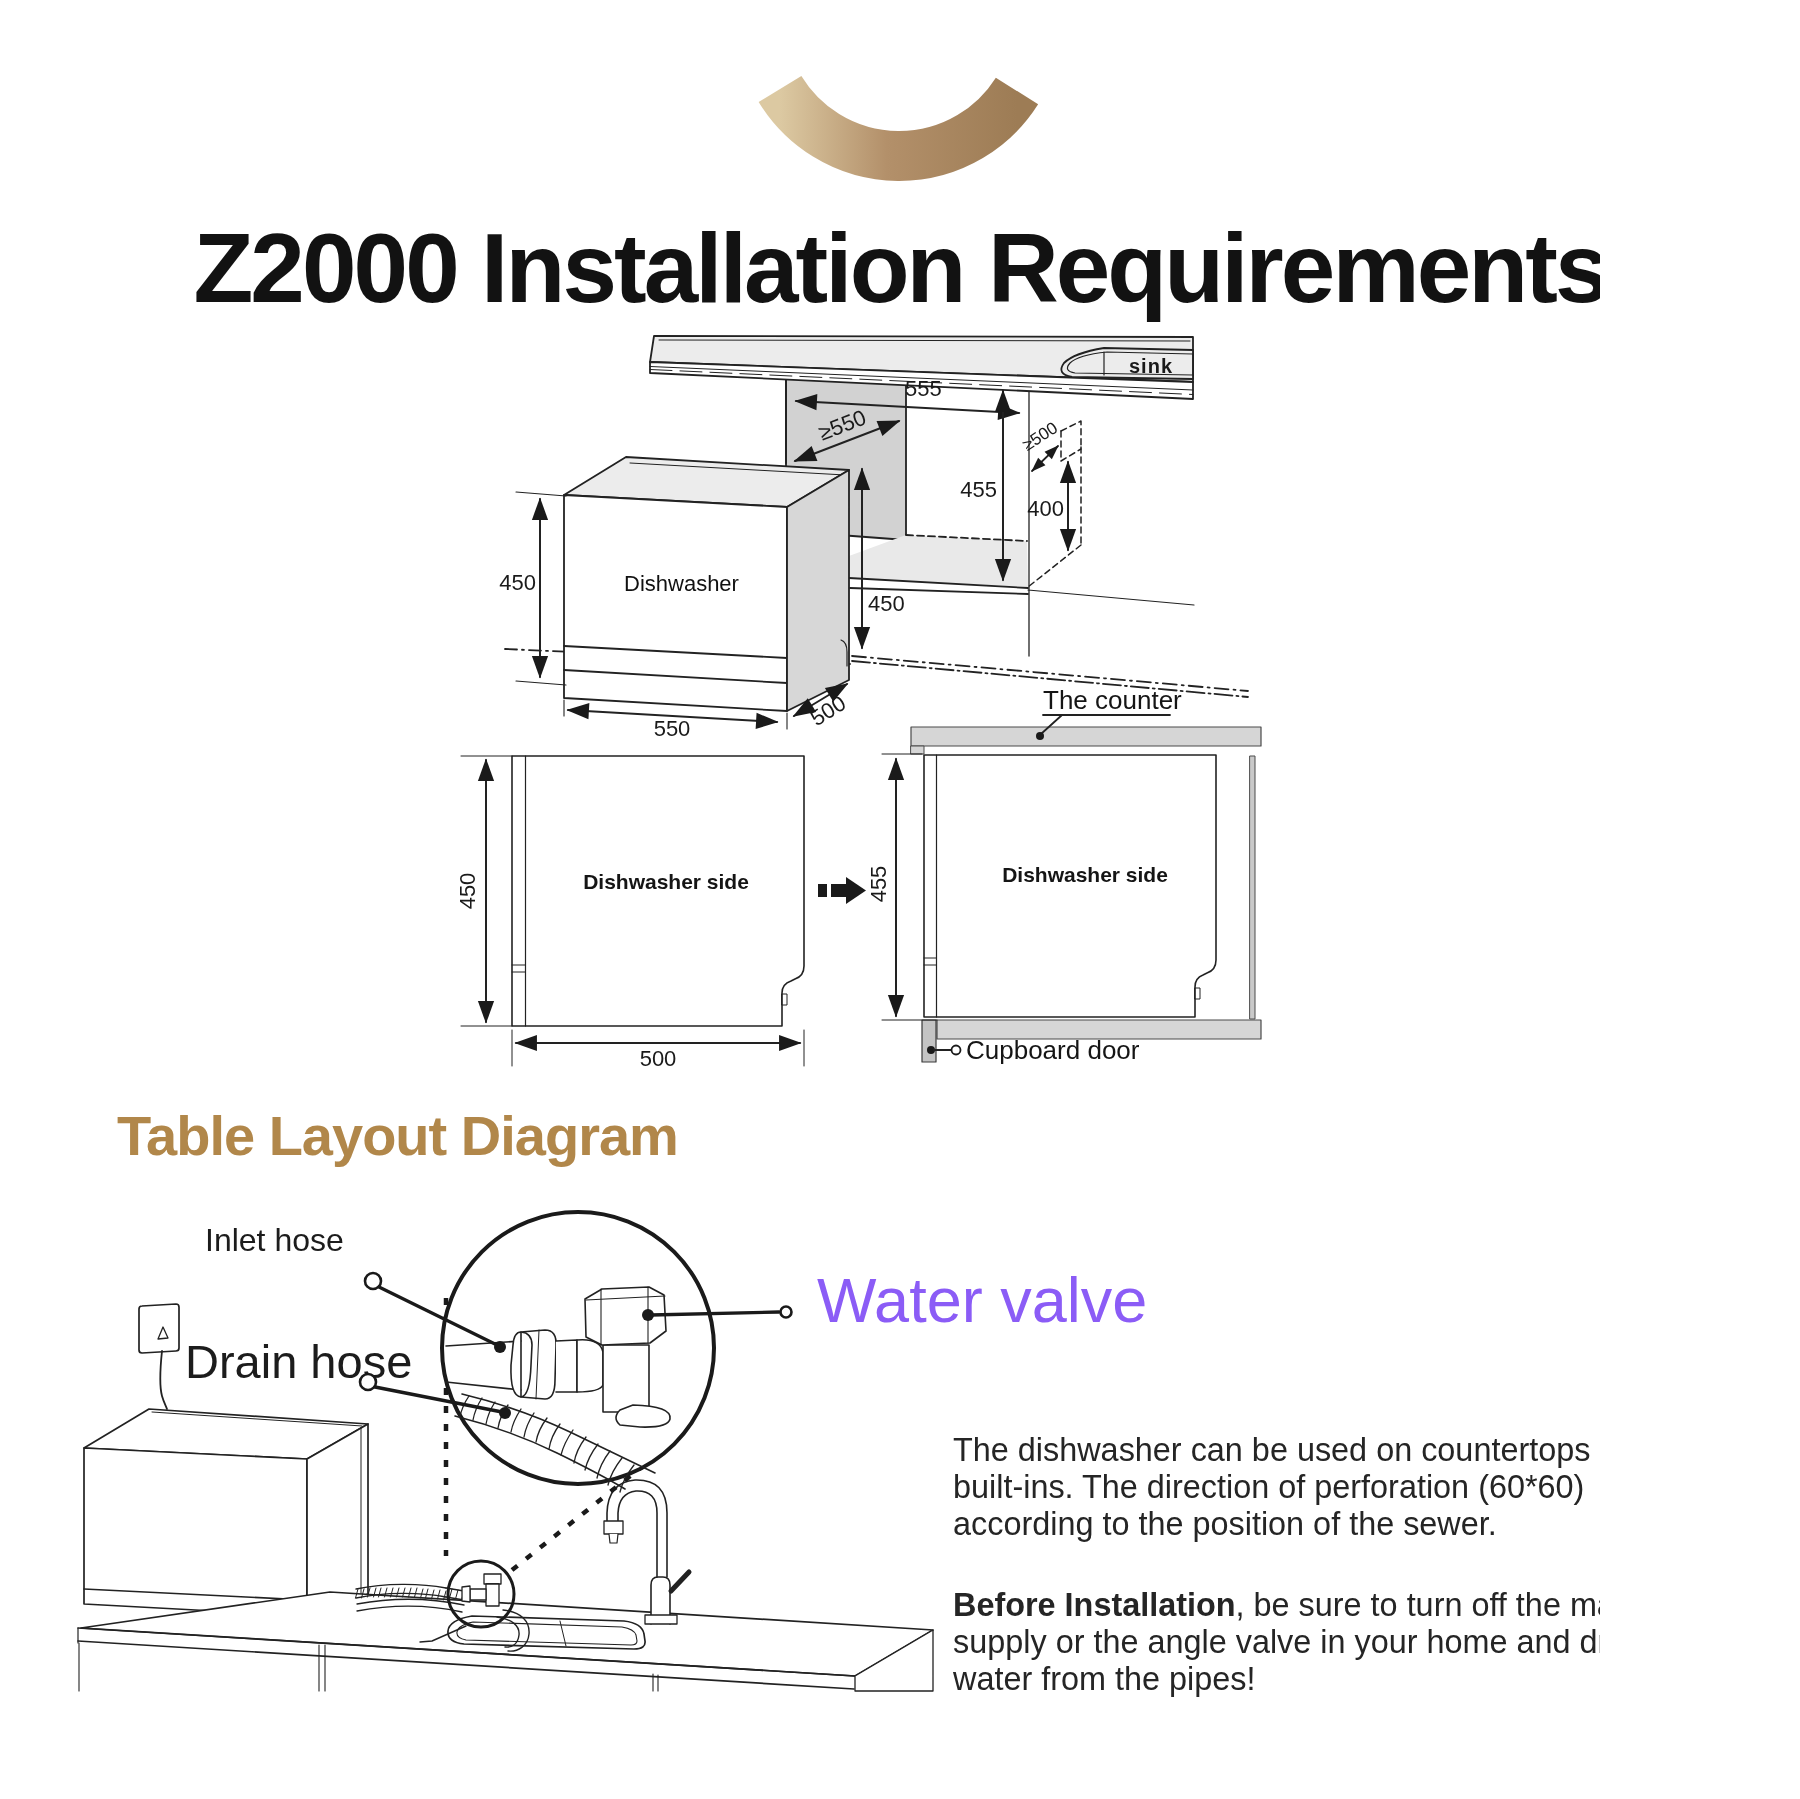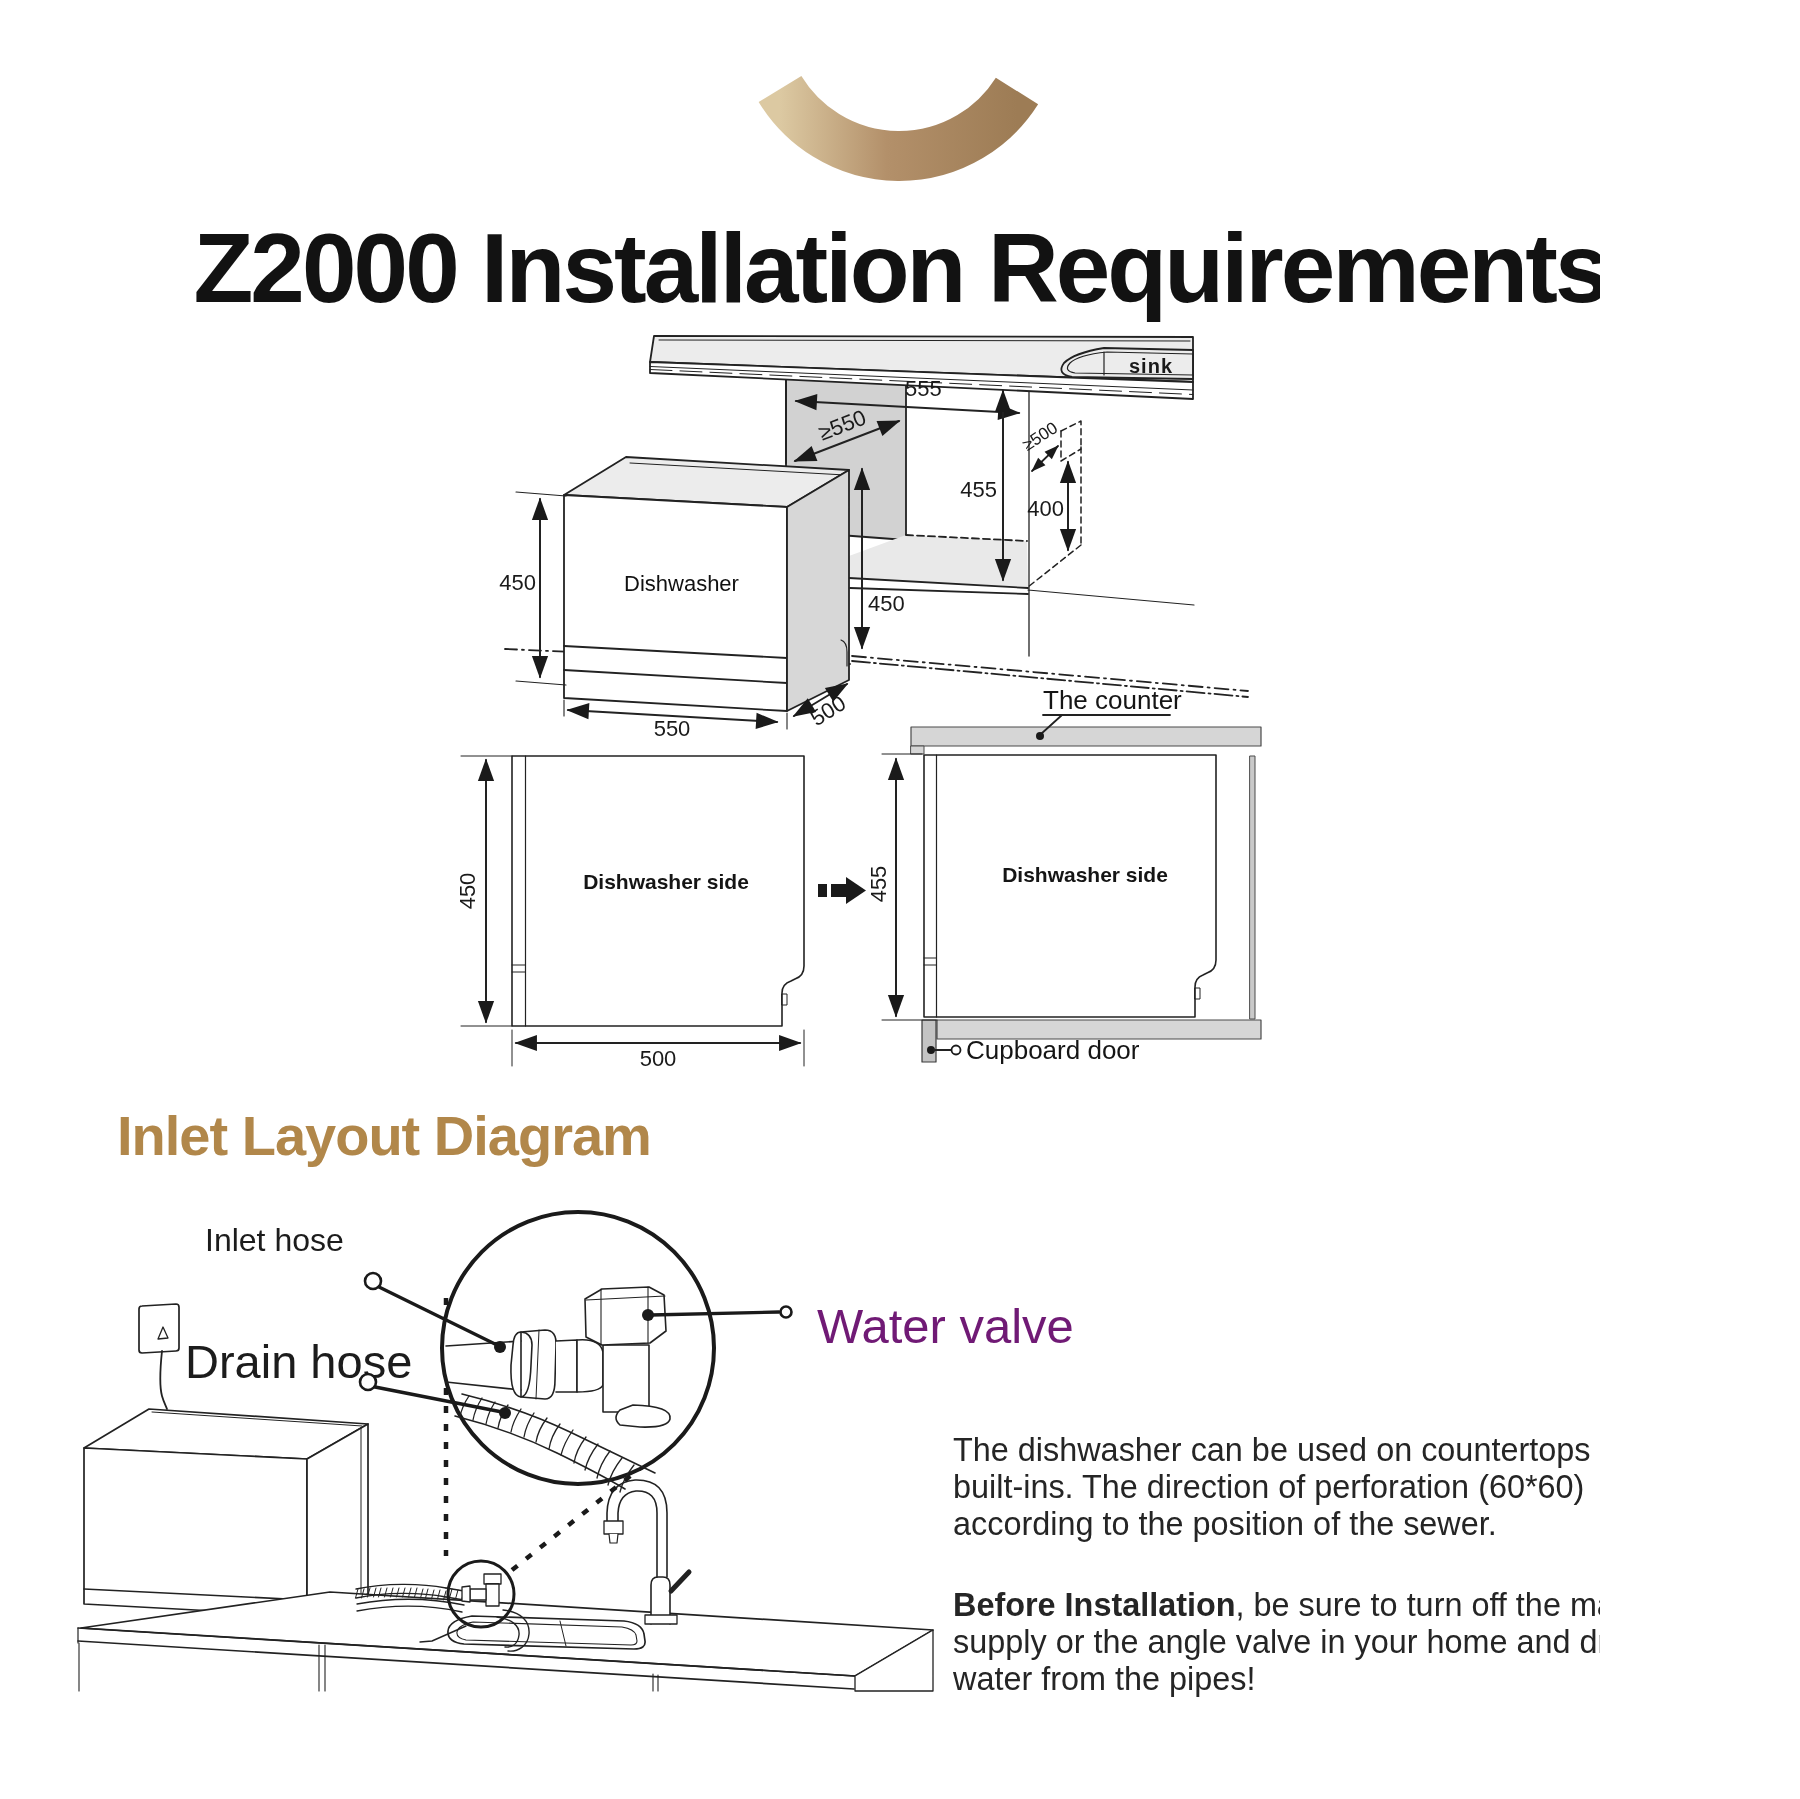--- a/index.html
+++ b/index.html
@@ -17,27 +17,27 @@
       <stop offset="0" stop-color="#dcc9a2"></stop>
       <stop offset="0.45" stop-color="#b3906a"></stop>
       <stop offset="1" stop-color="#9d7c55"></stop>
     </linearGradient>
   </defs>
   <path d="M 780,89 A 139.4,139.4 0 0 0 1017,91" fill="none" stroke="url(#gold)" stroke-width="50"></path>
 </svg>
 
 <div class="abs" id="title" style="left:0;top:212px;width:1800px;text-align:center;font-weight:bold;font-size:98px;letter-spacing:-2.9px;color:#121212;">Z2000 Installation Requirements</div>
 
-<div class="abs" style="left:117px;top:1103px;font-weight:bold;font-size:56px;letter-spacing:-1px;color:#b1874a;">Inlet Layout Diagram</div>
+<div class="abs" style="left:117px;top:1103px;font-weight:bold;font-size:56px;letter-spacing:-1px;color:#b1874a;">Table Layout Diagram</div>
 
 <div class="abs" style="left:205px;top:1222px;font-size:32px;color:#1c1c1c;">Inlet hose</div>
 
 <div class="abs" style="left:185px;top:1334px;font-size:47px;color:#1c1c1c;">Drain hose</div>
 
-<div class="abs" style="left:817px;top:1298px;font-size:49px;color:#701a75;">Water valve</div>
+<div class="abs" style="left:817px;top:1264px;font-size:63px;color:#8b5cf6;">Water valve</div>
 
 <div class="abs" style="left:953px;top:1395px;width:880px;font-size:32.4px;line-height:37px;color:#252525;">
 <br>
 The dishwasher can be used on countertops or as<br>
 built-ins. The direction of perforation (60*60)<br>
 according to the position of the sewer.<br>
 <span style="display:block;height:44px"></span>
 <b>Before Installation</b>, be sure to turn off the main water<br>
 supply or the angle valve in your home and drain the<br>
 water from the pipes!

